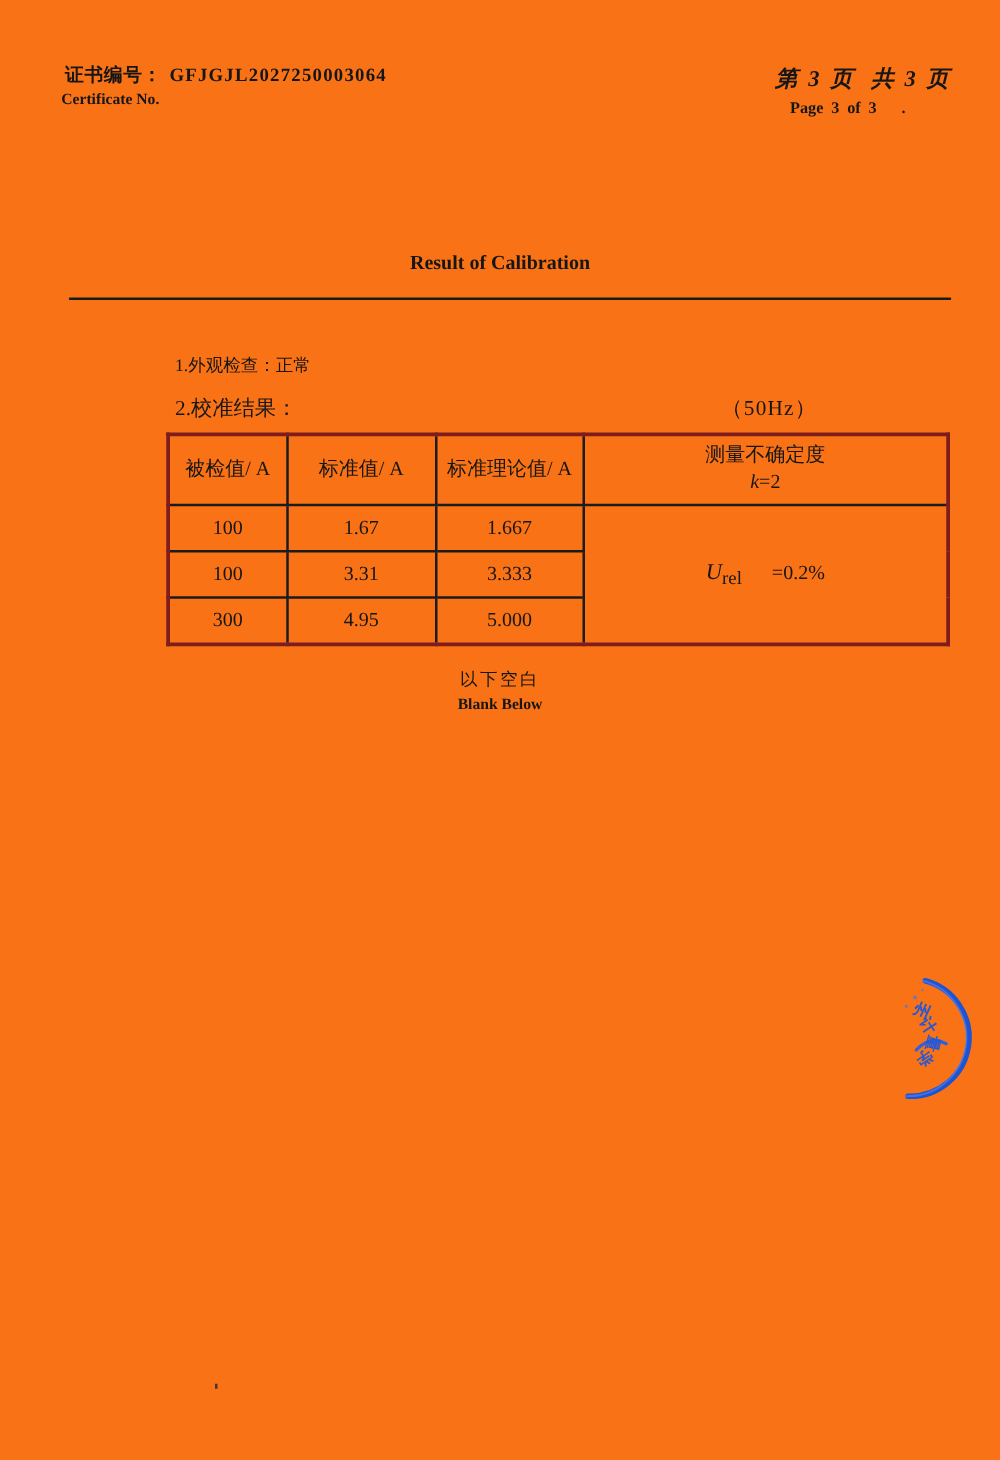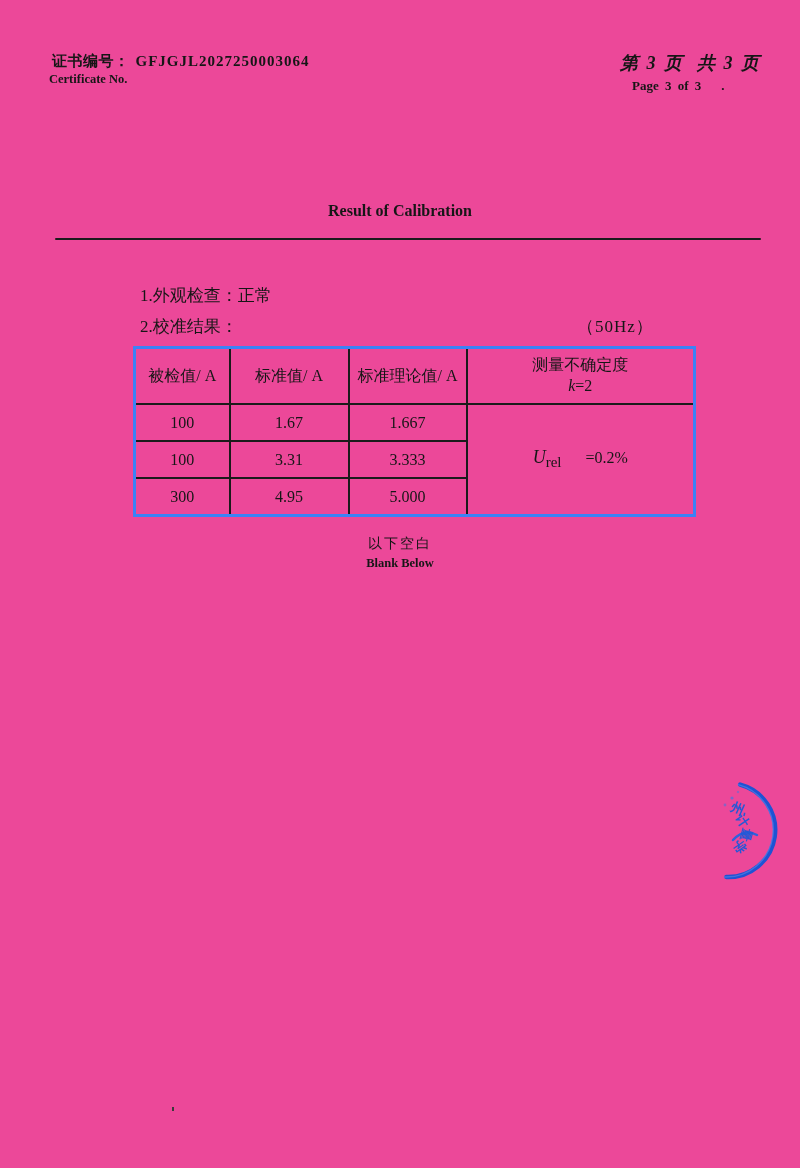--- a/index.html
+++ b/index.html
@@ -1,20 +1,20 @@
 <!DOCTYPE html>
 <html><head>
 <meta charset="utf-8">
 <style>
   html,body{margin:0;padding:0;background:#e8e8e8;}
   .page{
     position:relative;
     width:800px;height:1168px;
     margin:0 auto;
-    background:#ec4899;
+    background:#f97316;
     font-family:"Liberation Serif","DejaVu Serif",serif;
     color:#161616;
     overflow:hidden;
   }
   
   .cert-block{position:absolute;left:52px;top:52px;line-height:1.25;}
   .cert-line{font-size:15px;font-weight:bold;letter-spacing:0.5px;}
   .cert-num{font-family:"Liberation Serif",serif;font-weight:bold;margin-left:6px;letter-spacing:1px;}
   .cert-en{font-size:12.5px;font-weight:bold;margin-top:1px;margin-left:-3px;}
   .pageinfo-block{position:absolute;left:620px;top:53px;line-height:1.2;}
@@ -29,28 +29,28 @@
   }
   .title-en{
     position:absolute;left:0;top:202px;width:100%;
     text-align:center;font-size:16px;font-weight:bold;
   }
   .title-rule{
     position:absolute;left:55px;top:238px;width:706px;height:2px;
     background:#1b1b1b;border-radius:1px;
   }
   
-  .item1{position:absolute;left:140px;top:284px;font-size:17px;}
+  .item1{position:absolute;left:140px;top:284px;font-size:14px;}
   .item2{position:absolute;left:140px;top:315px;font-size:17px;}
   .freq{position:absolute;left:577px;top:315px;font-size:17px;letter-spacing:1px;text-align:right;}
   
   table.cal-table{
-    position:absolute;left:133px;top:346px;width:563px;
+    position:absolute;left:133px;top:346px;width:627px;
     border-collapse:collapse;table-layout:fixed;
-    border:3px solid #3b82f6;
+    border:3px solid #7f1d1d;
   }
   table.cal-table td{
     border:2px solid #1b1b1b;
     text-align:center;vertical-align:middle;
     font-size:16px;padding:0;
   }
   tr.head-row td{height:54px;line-height:1.3;}
   tr.data-row td{height:35px;}
   .k-line i{font-family:"Liberation Serif",serif;font-size:16px;}
   .u-cell{font-size:17px;}

